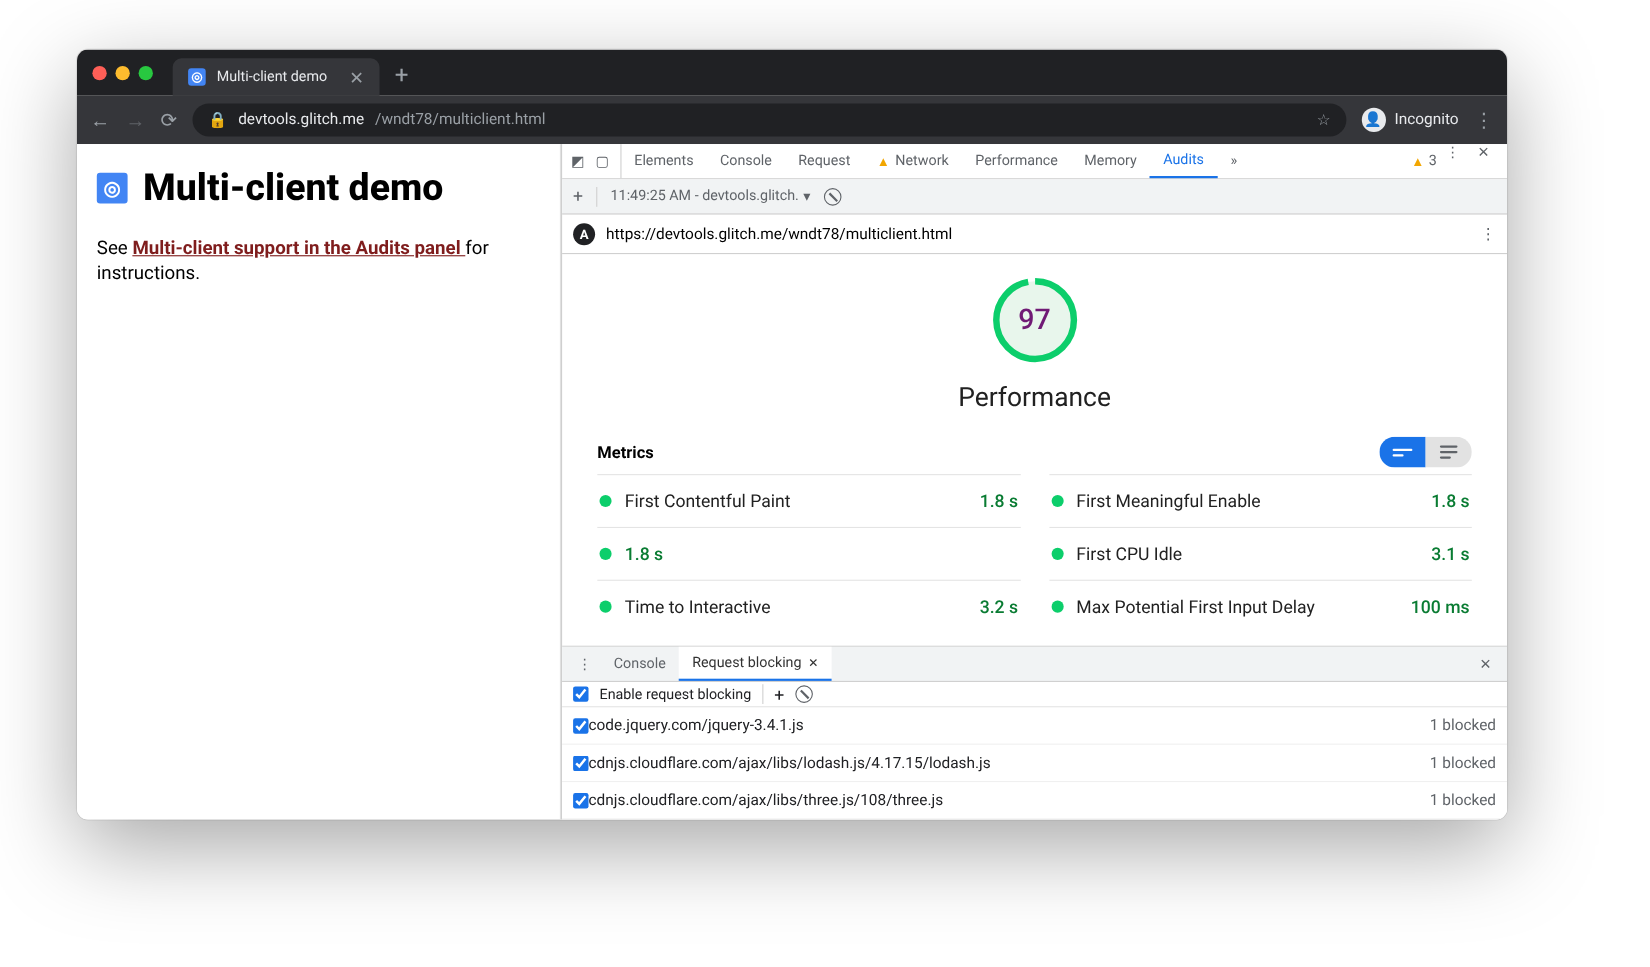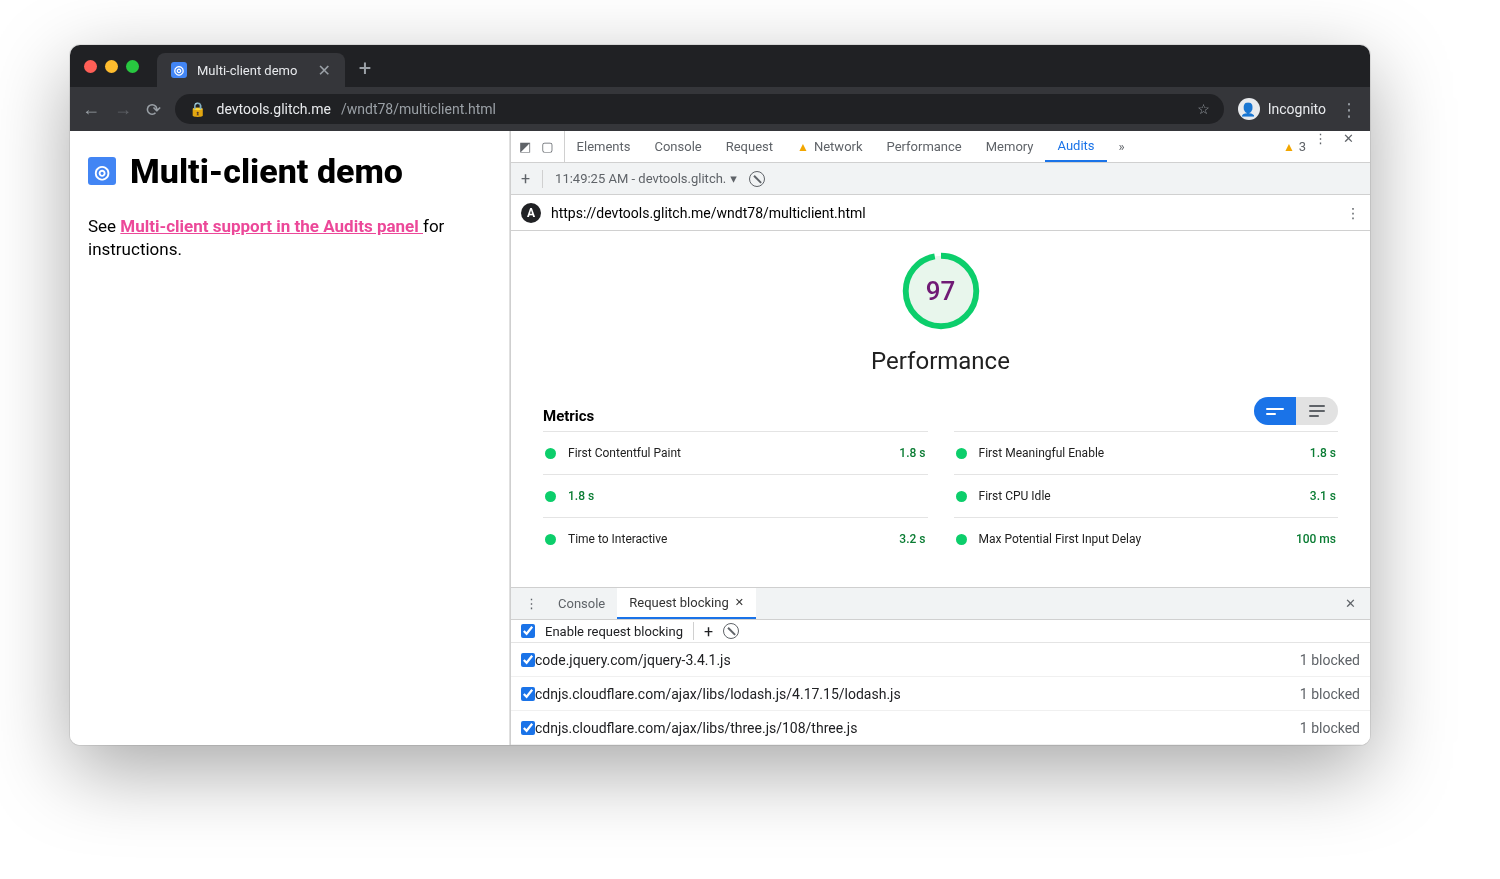--- a/index.html
+++ b/index.html
@@ -69,21 +69,21 @@
   }
 
   
   .content { flex:1; display:flex; background:#fff; }
 
   
   .page { width:440px; padding:20px 18px; border-right:1px solid #e0e0e0;}
   .page h1{display:flex;align-items:center;gap:14px;font-size:34px;font-weight:800;}
   .page-logo{width:28px;height:28px;background:#4285f4;border-radius:3px;display:flex;align-items:center;justify-content:center;color:#fff;font-size:18px;}
   .page p{margin-top:24px;font-size:17px;line-height:1.35;}
-  .page a{color:#ec4899;font-weight:700;text-decoration:underline;}
+  .page a{color:#7f1d1d;font-weight:700;text-decoration:underline;}
 
   
   .devtools{flex:1;display:flex;flex-direction:column;border-left:1px solid #cfcfcf;}
 
   .dt-tabs{height:32px;border-bottom:1px solid #d0d0d0;display:flex;align-items:stretch;padding:0 8px;font-size:13px;color:#5f6368; gap:0;}
   .dt-left-icons{display:flex;align-items:center;gap:10px;padding-right:10px;border-right:1px solid #d0d0d0;color:#5f6368;}
   .dt-tab{display:flex;align-items:center;padding:0 12px;cursor:pointer; gap:5px;}
   .dt-tab.active{color:#1a73e8;border-bottom:2px solid #1a73e8;}
   .warn-tri{color:#f2a600;font-size:12px;}
   .dt-tabs .spacer{flex:1;}
@@ -104,31 +104,31 @@
 
   .dt-report{flex:1;overflow:auto;padding:18px 32px 8px;}
   .gauge-wrap{display:flex;flex-direction:column;align-items:center;gap:14px;margin-bottom:22px;}
   .gauge{width:84px;height:84px;position:relative;}
   .gauge svg{width:84px;height:84px;transform:rotate(-90deg);}
   .gauge .score{position:absolute;inset:0;display:flex;align-items:center;justify-content:center;font-size:26px;font-weight:500;color:#701a75;}
   .gauge-bg{fill:#e8f6ec;}
   .gauge-track{fill:none;stroke:#0cce6b;stroke-width:7;stroke-linecap:butt;}
   .cat-title{font-size:24px;color:#212121;}
 
-  .metrics-head{display:flex;align-items:flex-end;justify-content:space-between;margin:0 0 6px;}
+  .metrics-head{display:flex;align-items:center;justify-content:space-between;margin:0 0 6px;}
   .metrics-head b{font-size:15px;}
   .toggle{display:flex;border-radius:16px;overflow:hidden;}
   .toggle .seg{width:42px;height:28px;display:flex;align-items:center;justify-content:center;cursor:pointer;}
   .toggle .seg.on{background:#1a73e8;color:#fff;}
   .toggle .seg.off{background:#e2e2e2;color:#5f6368;}
   .tog-lines{display:flex;flex-direction:column;gap:3px;align-items:flex-start;}
   .tog-lines span{display:block;height:2px;background:currentColor;border-radius:1px;}
 
   .metrics-grid{display:grid;grid-template-columns:1fr 1fr;column-gap:26px;}
-  .metric{display:flex;align-items:center;gap:12px;padding:14px 2px;border-top:1px solid #e4e4e4;font-size:12px;}
+  .metric{display:flex;align-items:center;gap:12px;padding:14px 2px;border-top:1px solid #e4e4e4;font-size:16px;}
   .m-dot{width:11px;height:11px;border-radius:50%;background:#0cce6b;flex-shrink:0;}
   .m-name{flex:1;color:#212121;}
   .m-val{color:#0a7c33;font-weight:500;}
 
   
   .drawer{border-top:1px solid #cfcfcf;background:#fff;display:flex;flex-direction:column;}
   .dr-tabs{height:32px;background:#f1f3f4;border-bottom:1px solid #d0d0d0;display:flex;align-items:stretch;font-size:13px;color:#5f6368;padding:0 6px;}
   .dr-tabs .kebab{display:flex;align-items:center;padding:0 8px;cursor:pointer;}
   .dr-tab{display:flex;align-items:center;padding:0 12px;cursor:pointer;gap:6px;}
   .dr-tab.active{color:#333;background:#fff;border-bottom:2px solid #1a73e8;}

